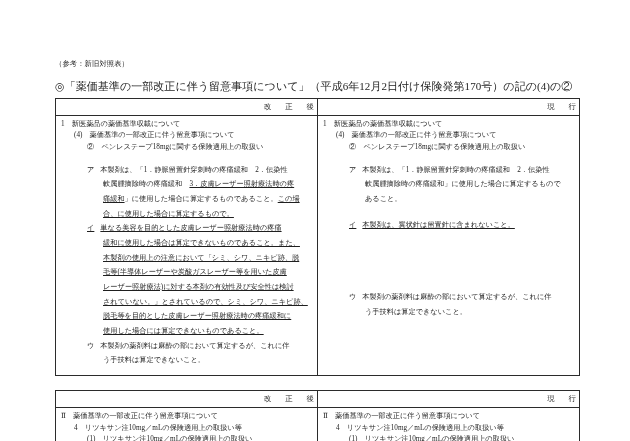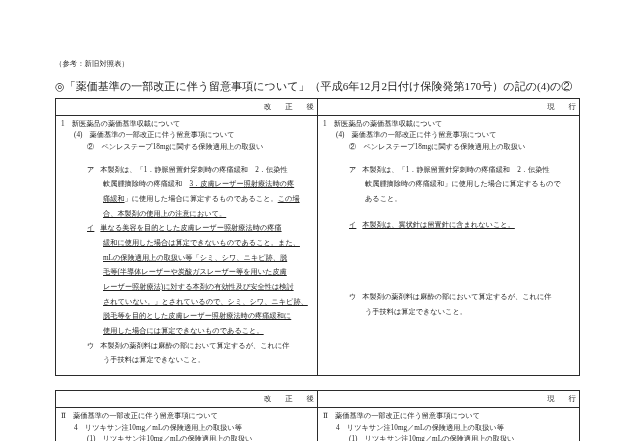--- a/index.html
+++ b/index.html
@@ -134,31 +134,31 @@
             <p class="hang">
               <span class="mk">ア</span><span>本製剤は、「1．静脈留置針穿刺時の疼痛緩和　2．伝染性</span>
             </p>
             <p class="lv4">
               <span>軟属腫摘除時の疼痛緩和　</span><span class="u">3．皮膚レーザー照射療法時の疼</span>
             </p>
             <p class="lv4">
               <span class="u">痛緩和</span><span>」に使用した場合に算定するものであること。</span><span class="u">この場</span>
             </p>
             <p class="lv4">
-              <span class="u">合、本製剤の使用上の注意において。</span>
+              <span class="u">合、に使用した場合に算定するもので。</span>
             </p>
 
             <p class="hang">
               <span class="mk u">イ</span><span class="u">単なる美容を目的とした皮膚レーザー照射療法時の疼痛</span>
             </p>
             <p class="lv4">
               <span class="u">緩和に使用した場合は算定できないものであること。また、</span>
             </p>
             <p class="lv4">
-              <span class="u">mLの保険適用上の取扱い等「シミ、シワ、ニキビ跡、脱</span>
+              <span class="u">本製剤の使用上の注意において「シミ、シワ、ニキビ跡、脱</span>
             </p>
             <p class="lv4">
               <span class="u">毛等(半導体レーザーや炭酸ガスレーザー等を用いた皮膚</span>
             </p>
             <p class="lv4">
               <span class="u">レーザー照射療法)に対する本剤の有効性及び安全性は検討</span>
             </p>
             <p class="lv4">
               <span class="u">されていない。」とされているので、シミ、シワ、ニキビ跡、</span>
             </p>

